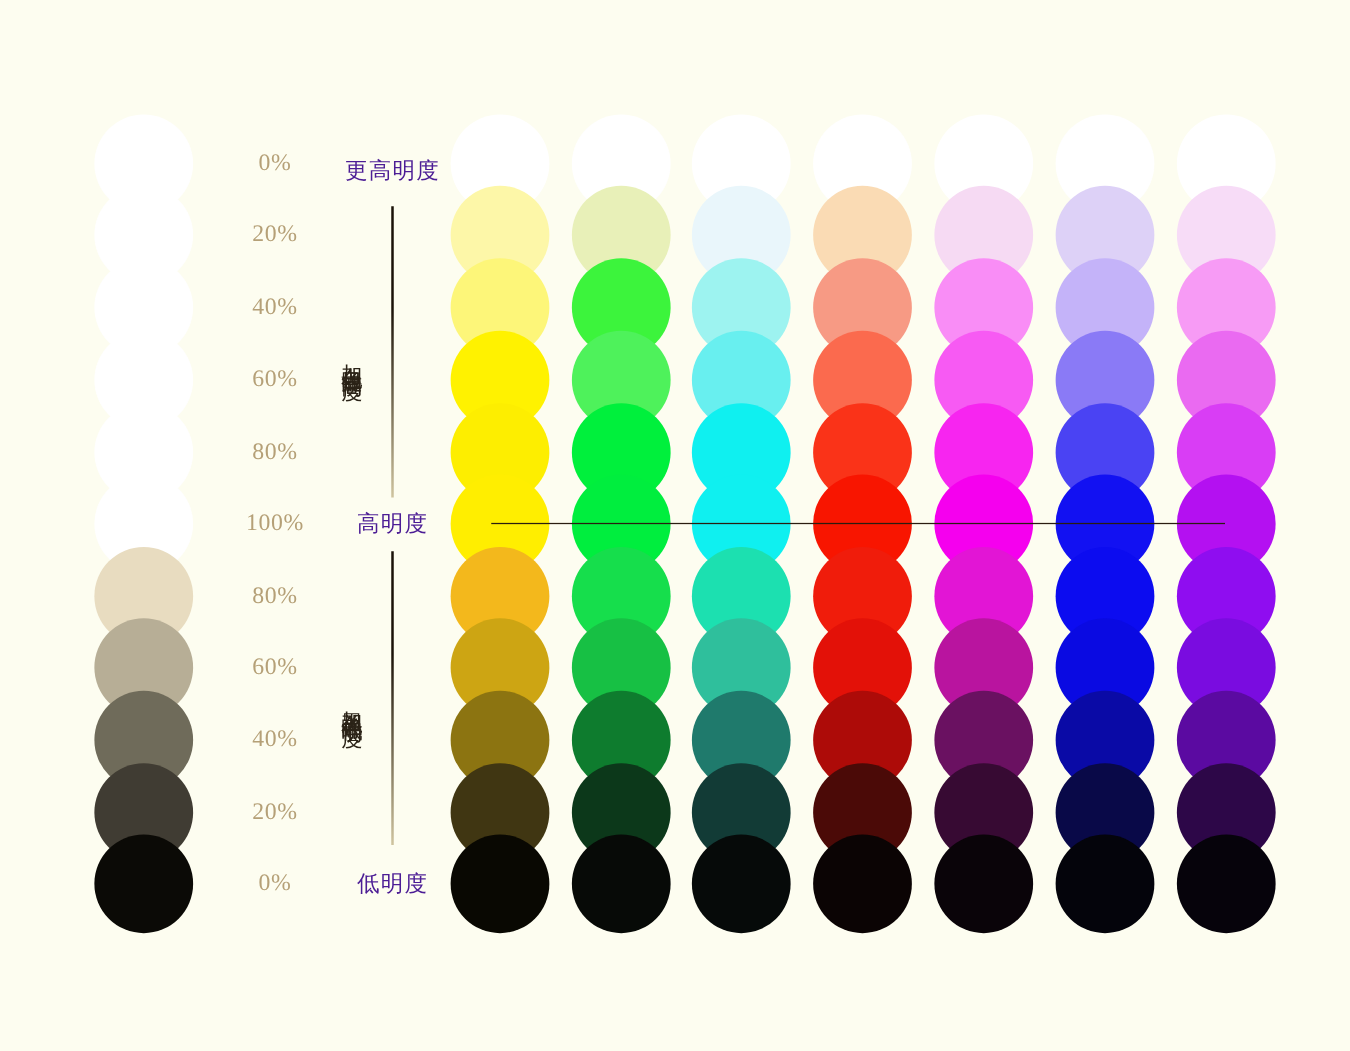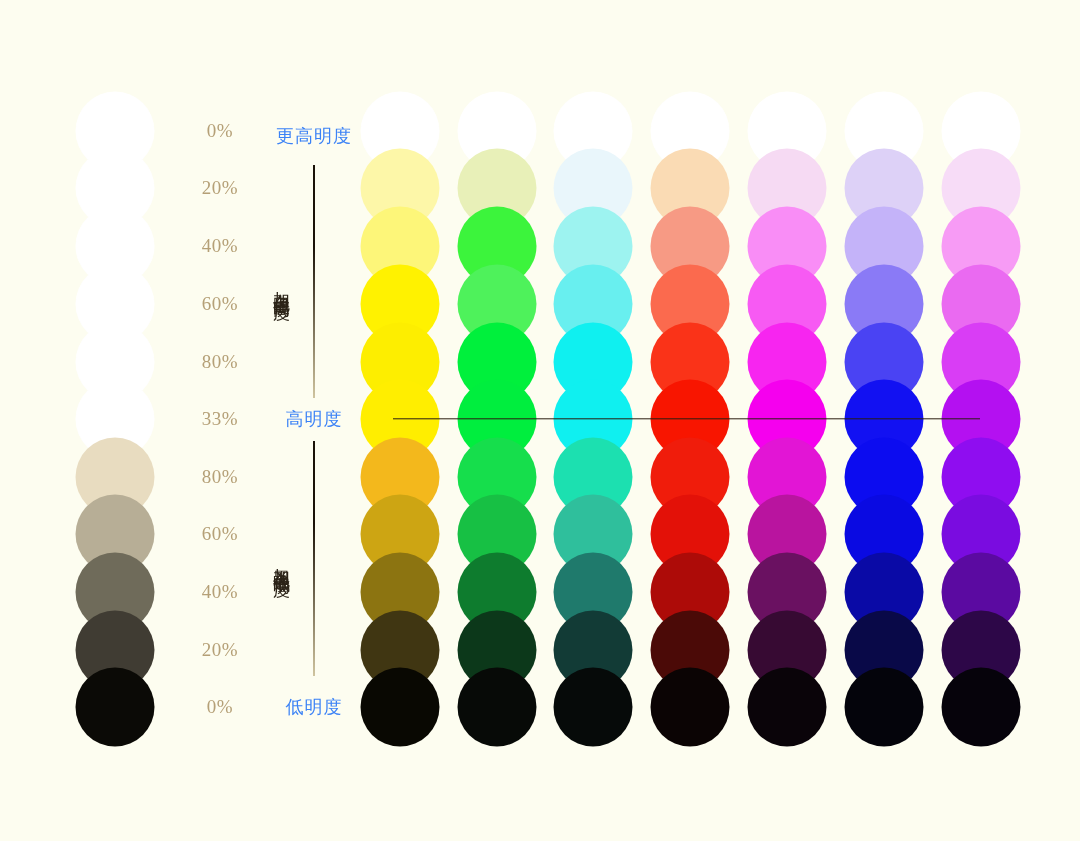--- a/index.html
+++ b/index.html
@@ -45,21 +45,21 @@
     font-size: 19px;
     letter-spacing: 0.5px;
     white-space: nowrap;
     text-align: center;
   }
 
   
   .zone-label {
     position: absolute;
     transform: translate(-50%, -50%);
-    color: #3b82f6;
+    color: #4c1d95;
     font-family: "Liberation Sans", "DejaVu Sans", sans-serif;
     font-size: 18px;
     white-space: nowrap;
     letter-spacing: 1px;
   }
 
   
   .vcaption {
     position: absolute;
     transform: translate(-50%, -50%);
@@ -203,21 +203,21 @@
         <div class="swatch" title="violet #06030b" style="left: 981px; top: 707px; background: rgb(6, 3, 11);"></div>
       </div>
     </div>
 
   <div id="ticks-host">
       <div class="pct-label" style="left: 220px; top: 131px; color: rgb(181, 160, 119);">0%</div>
       <div class="pct-label" style="left: 220px; top: 188px; color: rgb(181, 160, 119);">20%</div>
       <div class="pct-label" style="left: 220px; top: 246px; color: rgb(181, 160, 119);">40%</div>
       <div class="pct-label" style="left: 220px; top: 304px; color: rgb(181, 160, 119);">60%</div>
       <div class="pct-label" style="left: 220px; top: 362px; color: rgb(181, 160, 119);">80%</div>
-      <div class="pct-label" style="left: 220px; top: 419px; color: rgb(181, 160, 119);">33%</div>
+      <div class="pct-label" style="left: 220px; top: 419px; color: rgb(181, 160, 119);">100%</div>
       <div class="pct-label" style="left: 220px; top: 477px; color: rgb(181, 160, 119);">80%</div>
       <div class="pct-label" style="left: 220px; top: 534px; color: rgb(181, 160, 119);">60%</div>
       <div class="pct-label" style="left: 220px; top: 592px; color: rgb(181, 160, 119);">40%</div>
       <div class="pct-label" style="left: 220px; top: 650px; color: rgb(181, 160, 119);">20%</div>
       <div class="pct-label" style="left: 220px; top: 707px; color: rgb(181, 160, 119);">0%</div>
     </div>
 
   <div id="zones-host">
       <div class="zone-label" style="left: 314px; top: 136px;">更高明度</div>
       <div class="zone-label" style="left: 314px; top: 419px;">高明度</div>

